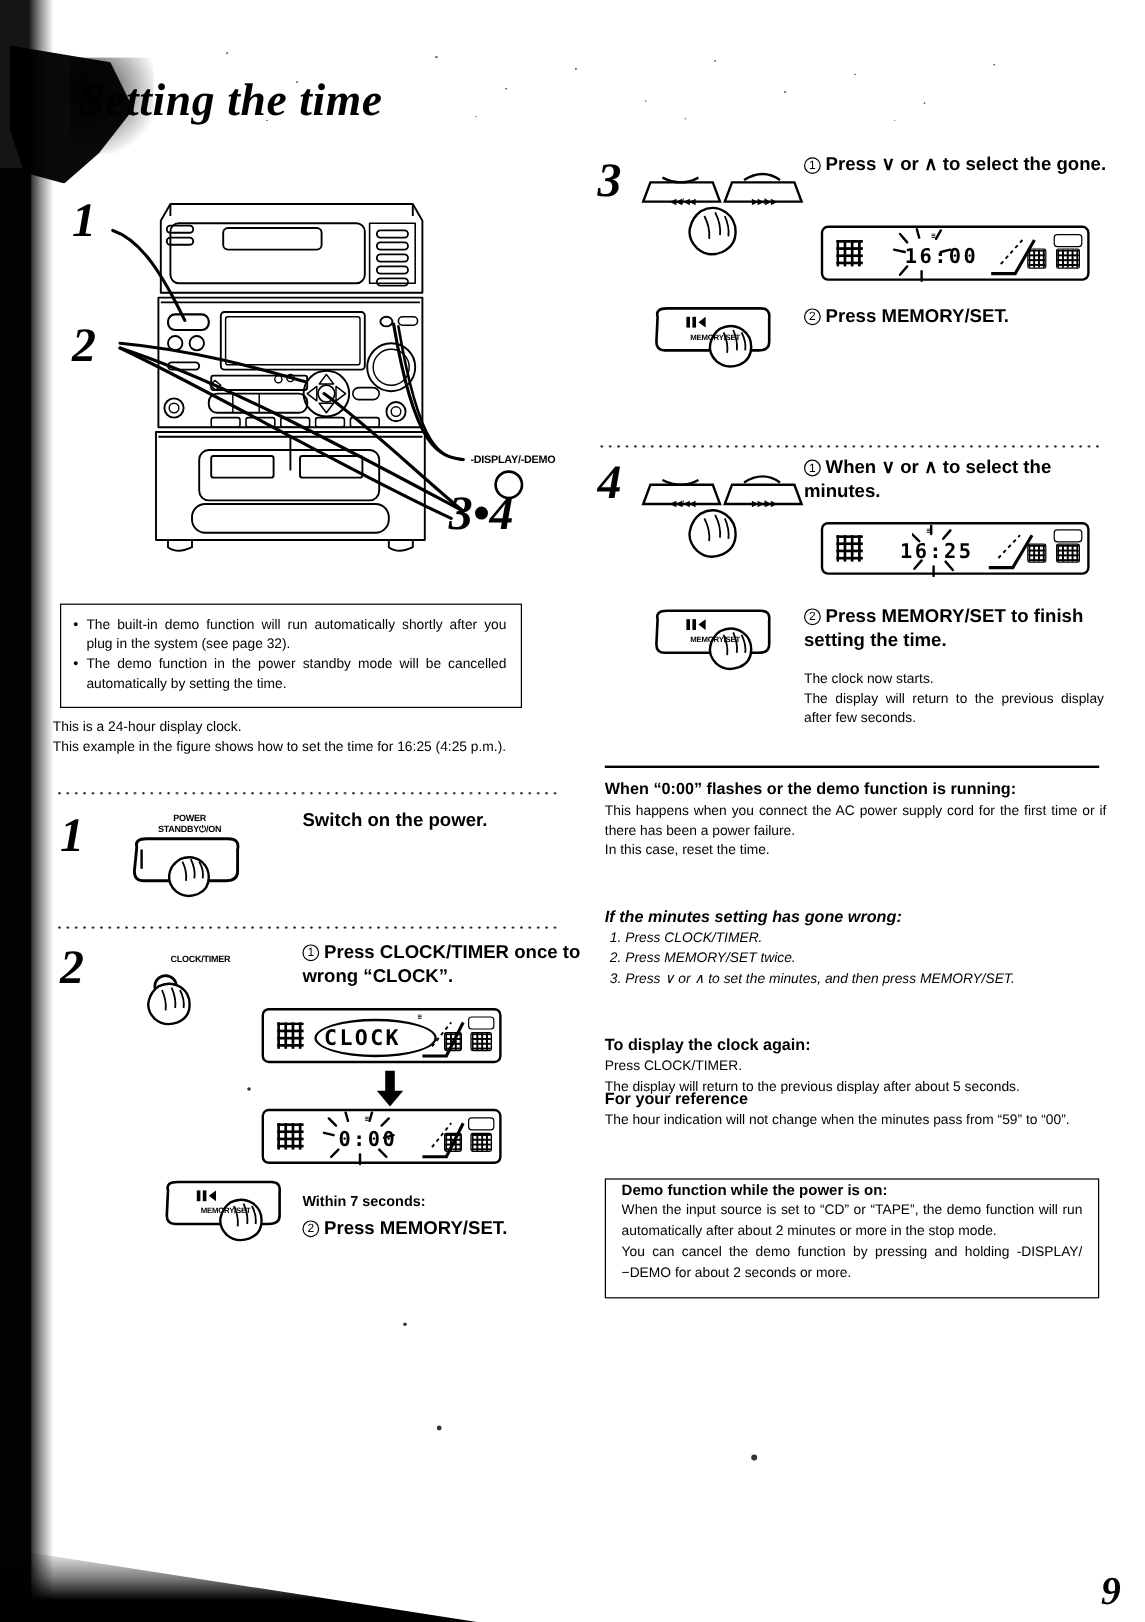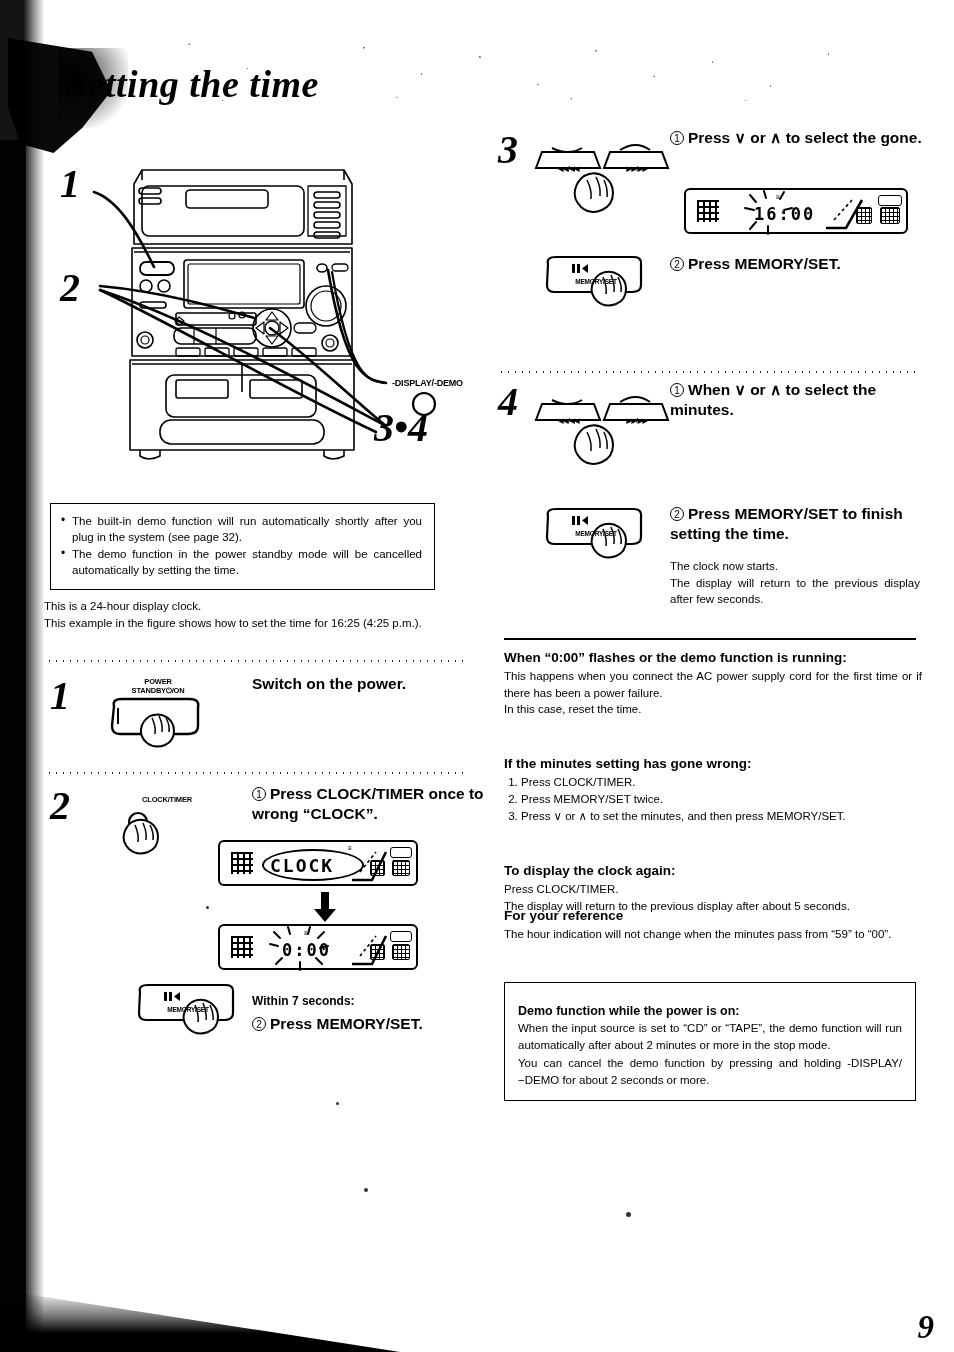--- a/index.html
+++ b/index.html
@@ -170,21 +170,21 @@
   
   .rule-hr { position:absolute; background:#000; height:1.6px; }
   .sec { position:absolute; width:418px; }
   .sec h3 { margin:0 0 1px 0; font-size:13.5px; font-weight:bold; line-height:1.25; }
   .sec p { margin:0; font-size:11.5px; line-height:1.46; }
   .sec ol { margin:0; padding-left:17px; font-size:11.5px; line-height:1.5; }
   .sec .just { text-align:justify; }
 
   .demobox {
     position:absolute; left:504px; top:982px; width:412px;
-    border:1.6px solid #000; padding:21px 13px 12px 13px;
+    border:1.6px solid #000; padding:2px 13px 12px 13px;
   }
   .demobox h3 { margin:0 0 2px 0; font-size:12.5px; font-weight:bold; }
   .demobox p { margin:0; font-size:11.5px; line-height:1.44; text-align:justify; }
 
   .pagenum {
     position:absolute; right:20px; bottom:6px;
     font-family:"Liberation Serif", serif; font-weight:bold; font-style:italic;
     font-size:33px;
   }
 
@@ -516,20 +516,42 @@
       </g>
     </svg>
     <div class="btn-lbl" style="position:absolute;left:6px;top:28px;width:62px;font-size:6.5px;">◀◀/◀◀</div>
     <div class="btn-lbl" style="position:absolute;left:74px;top:28px;width:62px;font-size:6.5px;">▶▶/▶▶</div>
   </div>
 
   <div class="step-body" style="left:174px;top:0px;width:262px;">
     <span class="circnum">1</span><span class="step-text">When ∨ or ∧ to select the minutes.</span>
   </div>
 
+  <div class="lcd" style="left:188px;top:55px;width:224px;height:44px;">
+    <div class="lcd-grid"></div>
+    <div class="lcd-seg" style="left:64px;top:13px;font-size:17px;">16:25</div>
+    <svg width="80" height="44" viewBox="0 0 80 44" style="position:absolute;left:74px;top:0;">
+      <g stroke="#000" stroke-width="2" stroke-linecap="round">
+        <path d="M6 14 L0 8"></path>
+          <path d="M16 8 L16 1"></path>
+        <path d="M26 12 L32 5"></path>
+        <path d="M8 30 L2 37"></path>
+          <path d="M18 35 L18 43"></path>
+        <path d="M28 31 L34 38"></path>
+      </g>
+    </svg>
+    <div class="lcd-seg" style="left:86px;top:2px;font-size:6px;">≡</div>
+    <svg width="70" height="38" viewBox="0 0 70 38" style="position:absolute;left:132px;top:4px;">
+      <path d="M6 32 L26 32 L42 5" fill="none" stroke="#000" stroke-width="2.6"></path>
+      <path d="M14 24 L32 5" fill="none" stroke="#000" stroke-width="1.6" stroke-dasharray="3 3"></path>
+    </svg>
+    <div class="lcd-chip" style="left:170px;top:16px;width:16px;height:16px;"></div>
+    <div class="lcd-cap" style="left:192px;top:4px;width:24px;height:11px;"></div>
+    <div class="lcd-chip" style="left:194px;top:16px;width:20px;height:16px;"></div>
+  </div>
 
   <div class="btn-art" style="left:46px;top:126px;width:130px;height:66px;">
     <svg width="130" height="66" viewBox="0 0 130 66">
       <path d="M6 10 Q4 3 14 3 L92 3 Q100 3 99 11 L99 31 Q99 38 90 38 L12 38 Q5 38 5 31 Z" fill="#fff" stroke="#000" stroke-width="2.2"></path>
       <g fill="#000">
         <rect x="30" y="10" width="3" height="9"></rect>
           <rect x="35" y="10" width="3" height="9"></rect>
         <path d="M46 10 L46 19 L40 14.5 Z"></path>
       </g>
       <g fill="#fff" stroke="#000" stroke-width="2" stroke-linejoin="round">
@@ -549,21 +571,21 @@
 </div>
 
 <div class="rule-hr" style="left:504px;top:638px;width:412px;"></div>
 
 <div class="sec" style="left:504px;top:650px;">
   <h3>When “0:00” flashes or the demo function is running:</h3>
   <p class="just" style="white-space:pre-line;">This happens when you connect the AC power supply cord for the first time or if there has been a power failure.
 In this case, reset the time.</p>
 </div>
 
-<div class="sec" style="left:504px;top:756px;">
+<div class="sec" style="left:504px;top:756px;font-style:italic;">
   <h3>If the minutes setting has gone wrong:</h3>
   <ol>
     <li>Press CLOCK/TIMER.</li>
     <li>Press MEMORY/SET twice.</li>
     <li>Press ∨ or ∧ to set the minutes, and then press MEMORY/SET.</li>
   </ol>
 </div>
 
 <div class="sec" style="left:504px;top:841px;margin-top:22px;">
   <h3>To display the clock again:</h3>

